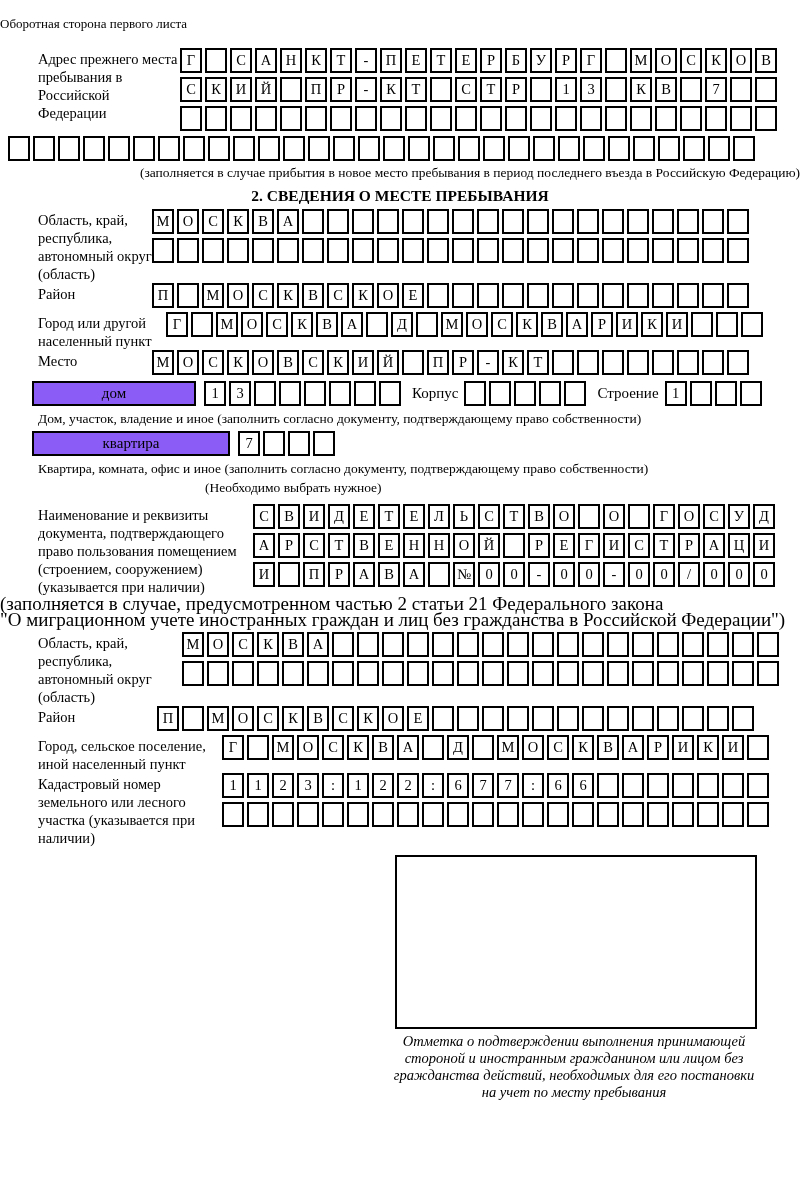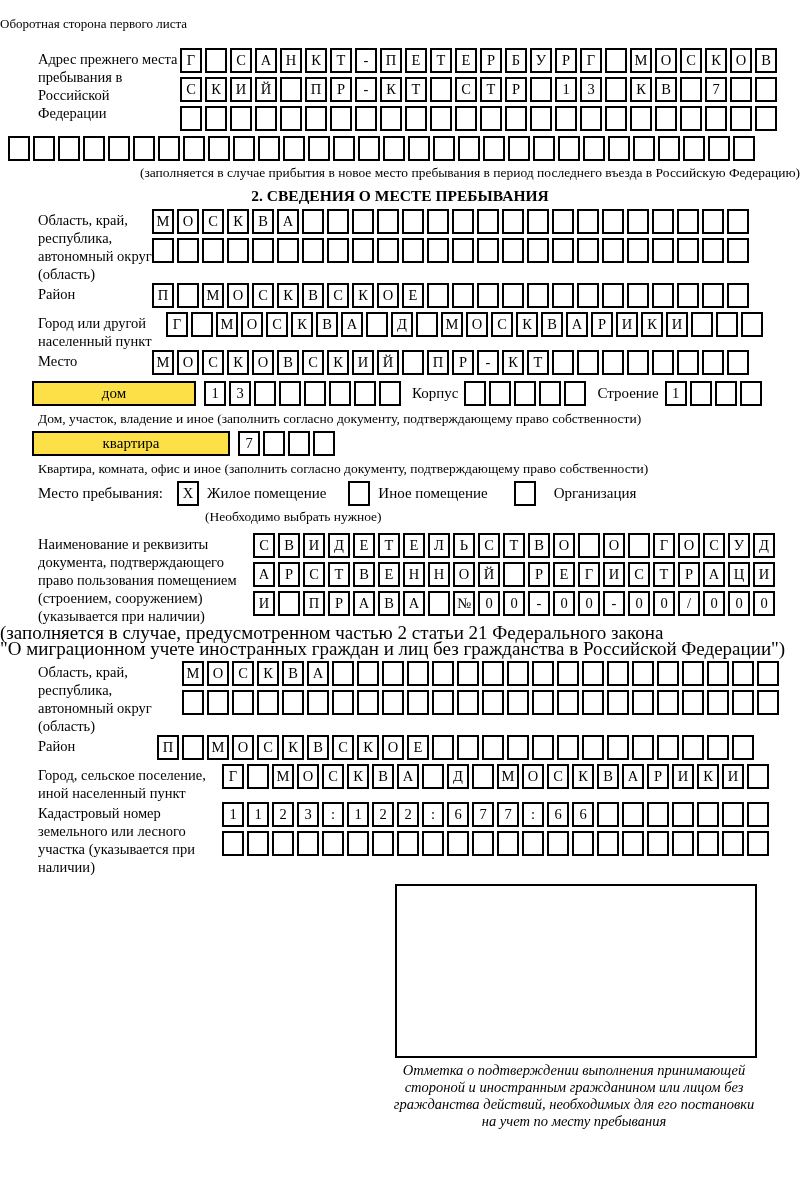--- a/index.html
+++ b/index.html
@@ -21,21 +21,21 @@
     font-size:14.5px; flex:0 0 auto; background:#fff;
   }
   .full { margin-left:8px; margin-top:1px; }
 
   .caption { font-size:13.5px; margin-left:38px; margin-top:1px; }
   .caption.center { text-align:right; margin-left:0; }
   .title { text-align:center; font-weight:bold; font-size:15.5px; margin-top:6px; margin-bottom:4px; }
 
   .boxlabel {
     border:2px solid #000; height:21px; display:flex; align-items:center;
-    justify-content:center; font-size:15px; flex:0 0 auto; background:#fde047;
+    justify-content:center; font-size:15px; flex:0 0 auto; background:#8b5cf6;
   }
   .housebox { width:160px; margin-right:8px; }
   .aptbox { width:194px; margin-right:8px; }
   .inline-lbl { font-size:15px; line-height:25px; margin:0 6px 0 8px; flex:0 0 auto; }
 
   .chkrow { display:flex; align-items:center; margin-left:38px; margin-top:4px; }
   .chk {
     width:18px; height:21px; border:2px solid #000; margin:0 8px 0 14px;
     display:flex; align-items:center; justify-content:center; font-size:14.5px; flex:0 0 auto;
   }
@@ -354,29 +354,20 @@
     <div class="boxlabel aptbox">квартира</div>
     <div class="grid">
         <div class="cell">7</div>
         <div class="cell"></div>
         <div class="cell"></div>
         <div class="cell"></div>
       </div>
   </div>
   <div class="caption">Квартира, комната, офис и иное (заполнить согласно документу, подтверждающему право собственности)</div>
 
-  <div class="chkrow">
-    <div class="chklbl">Место пребывания:</div>
-    <div class="chk">X</div>
-    <div class="chklbl">Жилое помещение</div>
-    <div class="chk" style="margin-left:22px;"></div>
-    <div class="chklbl">Иное помещение</div>
-    <div class="chk" style="margin-left:26px; margin-right:18px;"></div>
-    <div class="chklbl">Организация</div>
-  </div>
   <div class="caption" style="margin-left:205px; margin-top:3px;">(Необходимо выбрать нужное)</div>
 
   <div class="row" style="margin-top:8px;">
     <div class="lbl w215">Наименование и реквизиты документа, подтверждающего право пользования помещением (строением, сооружением) (указывается при наличии)</div>
     <div>
       <div class="grid">
           <div class="cell">С</div>
           <div class="cell">В</div>
           <div class="cell">И</div>
           <div class="cell">Д</div>

